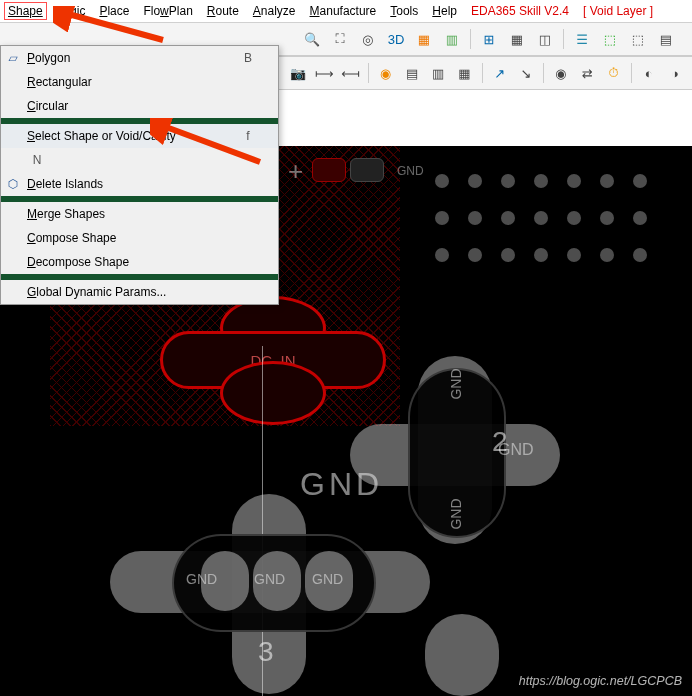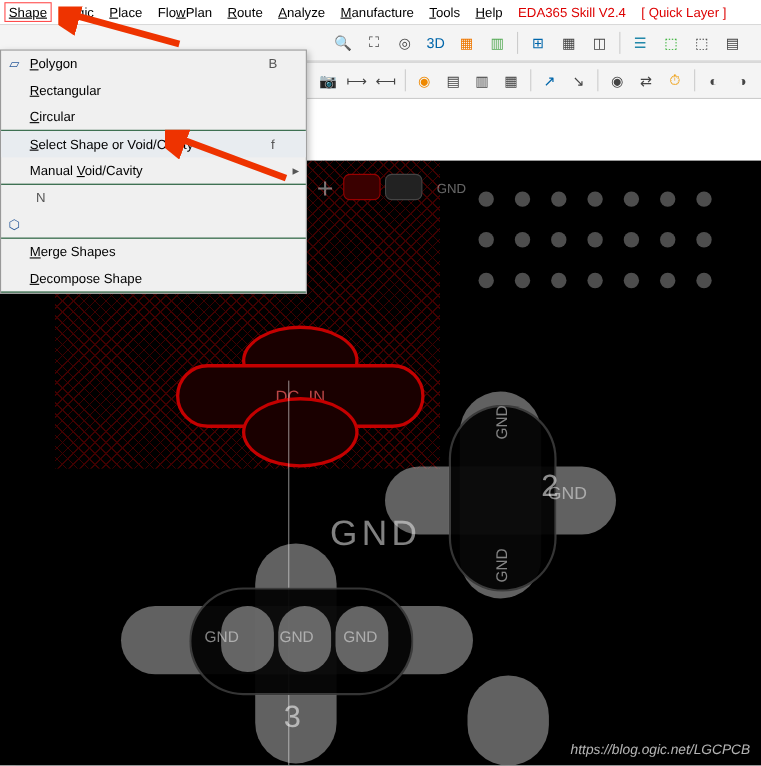--- a/index.html
+++ b/index.html
@@ -9,21 +9,21 @@
 .menubar .menu-item.active{border:1px solid #ff4d4d;padding:1px 3px;margin:-2px -4px}
 .skill{color:#d00}
 .quick{color:#d00}
 .toolbar{padding:4px 6px;border-bottom:1px solid #ccc;background:#f4f4f4;display:flex;gap:4px;align-items:center}
 .toolbar.second{border-top:1px solid #ccc}
 .toolbar .tbtn{width:22px;height:22px;display:flex;align-items:center;justify-content:center;font-size:13px;color:#444;cursor:pointer;border:1px solid transparent}
 .toolbar .sep{width:1px;height:20px;background:#ccc;margin:0 2px}
 .toolbar .combo{width:170px;height:20px;border:1px solid #aaa;background:#fff;display:flex;align-items:center;justify-content:flex-end;padding-right:4px;color:#666}
 .dropdown{position:absolute;left:0;top:22px;width:277px;background:#f0f0f0;border:1px solid #999;box-shadow:2px 2px 6px rgba(0,0,0,.25);z-index:30}
 .dropdown .row{display:flex;align-items:center;height:24px;cursor:pointer}
-.dropdown .row.sep-after{border-bottom:1px solid #14532d}
+.dropdown .row.sep-after{border-bottom:6px solid #14532d}
 .dropdown .row.highlight{background:#e8ecf0}
 .dropdown .icon-cell{width:24px;display:flex;align-items:center;justify-content:center;color:#2a5a9a;font-size:12px}
 .dropdown .label-cell{flex:1;padding-left:2px}
 .dropdown .label-cell .u{text-decoration:underline}
 .dropdown .short{width:24px;text-align:center;color:#555}
 .dropdown .arrow{width:18px;text-align:center;color:#555}
 .canvas{position:absolute;left:0;right:0;top:146px;bottom:0;background:#000;overflow:hidden}
 .canvas .hatch{position:absolute;left:50px;top:0;width:350px;height:280px;background:repeating-linear-gradient(45deg,#6a0000 0,#6a0000 1px,transparent 1px,transparent 7px),repeating-linear-gradient(-45deg,#6a0000 0,#6a0000 1px,transparent 1px,transparent 7px);opacity:.6}
 .canvas .pad{position:absolute;border-radius:40px;background:rgba(230,230,230,.42)}
 .canvas .via{position:absolute;width:14px;height:14px;border-radius:50%;background:rgba(220,220,220,.35)}
@@ -44,21 +44,21 @@
   <span class="menu-item active"><span class="u">Shape</span></span>
   <span class="menu-item"><span class="u">L</span>ogic</span>
   <span class="menu-item"><span class="u">P</span>lace</span>
   <span class="menu-item">Flo<span class="u">w</span>Plan</span>
   <span class="menu-item"><span class="u">R</span>oute</span>
   <span class="menu-item"><span class="u">A</span>nalyze</span>
   <span class="menu-item"><span class="u">M</span>anufacture</span>
   <span class="menu-item"><span class="u">T</span>ools</span>
   <span class="menu-item"><span class="u">H</span>elp</span>
   <span class="skill">EDA365 Skill V2.4</span>
-  <span class="quick">[ Quick Layer ]</span>
+  <span class="quick">[ Void Layer ]</span>
 </div>
 
 <div class="toolbar" style="position:relative">
   <div class="dropdown">
       <div class="row">
         <div class="icon-cell">▱</div>
         <div class="label-cell"><span class="u">P</span>olygon</div>
         <div class="short">B</div>
         <div class="arrow"></div>
       </div>
@@ -73,45 +73,52 @@
         <div class="label-cell"><span class="u">C</span>ircular</div>
         <div class="short"></div>
         <div class="arrow"></div>
       </div>
       <div class="row highlight">
         <div class="icon-cell"></div>
         <div class="label-cell"><span class="u">S</span>elect Shape or Void/Cavity</div>
         <div class="short">f</div>
         <div class="arrow"></div>
       </div>
-      <div class="row sep-after">
-        <div class="icon-cell"></div>
-        <div class="label-cell">Manual <span class="u">V</span>oid/Cavity</div>
-        <div class="short"></div>
-        <div class="arrow">▸</div>
-      </div>
       <div class="row">
         <div class="icon-cell"></div>
         <div class="short">N</div>
         <div class="arrow"></div>
       </div>
       <div class="row sep-after">
         <div class="icon-cell">⬡</div>
+        <div class="label-cell"><span class="u">D</span>elete Islands</div>
         <div class="short"></div>
         <div class="arrow"></div>
       </div>
       <div class="row">
         <div class="icon-cell"></div>
         <div class="label-cell"><span class="u">M</span>erge Shapes</div>
         <div class="short"></div>
         <div class="arrow"></div>
       </div>
+      <div class="row">
+        <div class="icon-cell"></div>
+        <div class="label-cell"><span class="u">C</span>ompose Shape</div>
+        <div class="short"></div>
+        <div class="arrow"></div>
+      </div>
       <div class="row sep-after">
         <div class="icon-cell"></div>
         <div class="label-cell"><span class="u">D</span>ecompose Shape</div>
+        <div class="short"></div>
+        <div class="arrow"></div>
+      </div>
+      <div class="row">
+        <div class="icon-cell"></div>
+        <div class="label-cell"><span class="u">G</span>lobal Dynamic Params...</div>
         <div class="short"></div>
         <div class="arrow"></div>
       </div>
     </div>
   <div style="width:290px"></div>
   <div class="tbtn">🔍</div>
   <div class="tbtn">⛶</div>
   <div class="tbtn">◎</div>
   <div class="tbtn" style="color:#06a">3D</div>
   <div class="tbtn" style="color:#e70">▦</div>

